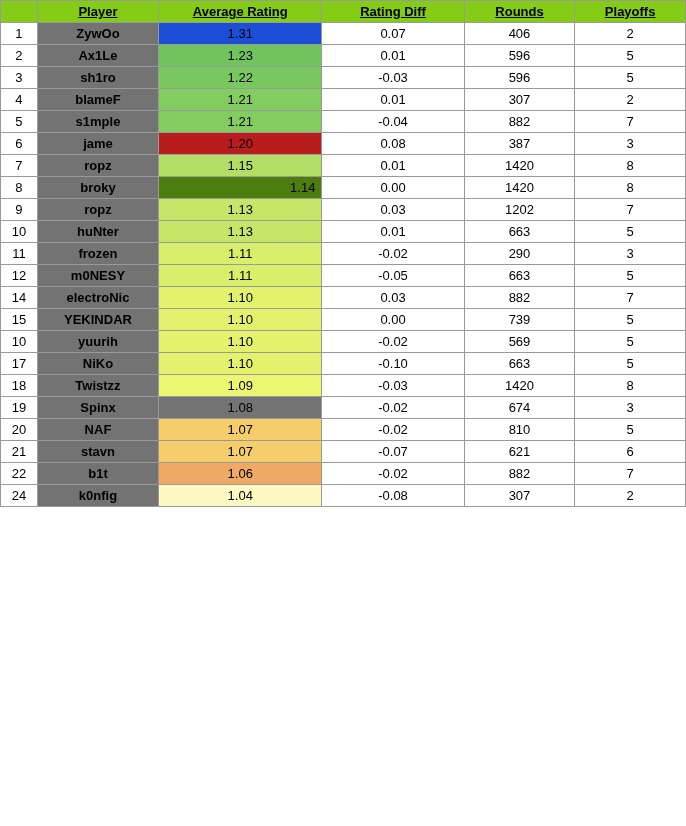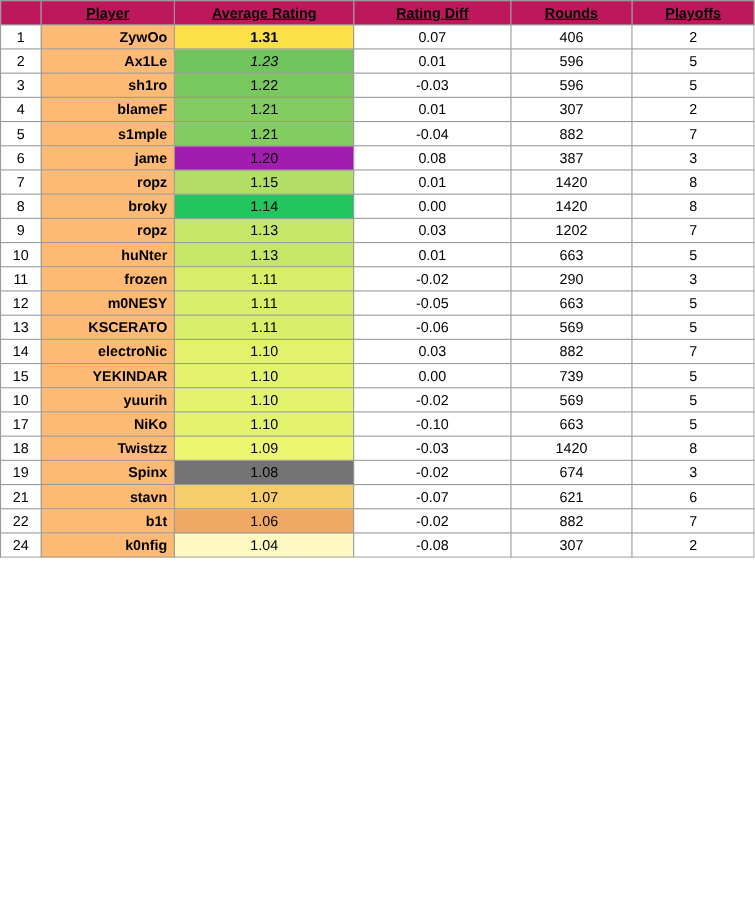--- a/index.html
+++ b/index.html
@@ -12,35 +12,35 @@
     table {
       border-collapse: collapse;
       width: 686px;
     }
     th, td {
       border: 1px solid #999;
       padding: 3px 6px;
       text-align: center;
     }
     th {
-      background: #be185d;
+      background: #84cc16;
       font-weight: bold;
       text-decoration: underline;
       font-size: 13px;
     }
     td.rank {
       font-weight: normal;
       background: #fff;
       color: #000;
       width: 30px;
     }
     td.player {
       font-weight: bold;
-      text-align: right;
-      background: #fdba74;
+      text-align: center;
+      background: #737373;
       width: 110px;
     }
     td.avg-rating {
       font-weight: normal;
       width: 150px;
     }
     td.rating-diff {
       background: #fff;
       width: 130px;
     }
@@ -72,29 +72,29 @@
       <th class="col-avg">Average Rating</th>
       <th class="col-diff">Rating Diff</th>
       <th class="col-rounds">Rounds</th>
       <th class="col-playoffs">Playoffs</th>
     </tr>
   </thead>
   <tbody id="table-body">
   <tr>
         <td class="rank col-rank">1</td>
         <td class="player col-player">ZywOo</td>
-        <td class="avg-rating col-avg" style="background-color: #fde047; font-weight: bold;">1.31</td>
+        <td class="avg-rating col-avg" style="background-color: #1d4ed8;">1.31</td>
         <td class="rating-diff col-diff">0.07</td>
         <td class="rounds col-rounds">406</td>
         <td class="playoffs col-playoffs">2</td>
       </tr>
       <tr>
         <td class="rank col-rank">2</td>
         <td class="player col-player">Ax1Le</td>
-        <td class="avg-rating col-avg" style="background-color: rgb(111, 196, 94); font-style: italic;">1.23</td>
+        <td class="avg-rating col-avg" style="background-color: rgb(111, 196, 94);">1.23</td>
         <td class="rating-diff col-diff">0.01</td>
         <td class="rounds col-rounds">596</td>
         <td class="playoffs col-playoffs">5</td>
       </tr>
       <tr>
         <td class="rank col-rank">3</td>
         <td class="player col-player">sh1ro</td>
         <td class="avg-rating col-avg" style="background-color: rgb(120, 200, 95);">1.22</td>
         <td class="rating-diff col-diff">-0.03</td>
         <td class="rounds col-rounds">596</td>
@@ -112,37 +112,37 @@
         <td class="rank col-rank">5</td>
         <td class="player col-player">s1mple</td>
         <td class="avg-rating col-avg" style="background-color: rgb(130, 204, 96);">1.21</td>
         <td class="rating-diff col-diff">-0.04</td>
         <td class="rounds col-rounds">882</td>
         <td class="playoffs col-playoffs">7</td>
       </tr>
       <tr>
         <td class="rank col-rank">6</td>
         <td class="player col-player">jame</td>
-        <td class="avg-rating col-avg" style="background-color: #a21caf;">1.20</td>
+        <td class="avg-rating col-avg" style="background-color: #b91c1c;">1.20</td>
         <td class="rating-diff col-diff">0.08</td>
         <td class="rounds col-rounds">387</td>
         <td class="playoffs col-playoffs">3</td>
       </tr>
       <tr>
         <td class="rank col-rank">7</td>
         <td class="player col-player">ropz</td>
         <td class="avg-rating col-avg" style="background-color: rgb(178, 222, 101);">1.15</td>
         <td class="rating-diff col-diff">0.01</td>
         <td class="rounds col-rounds">1420</td>
         <td class="playoffs col-playoffs">8</td>
       </tr>
       <tr>
         <td class="rank col-rank">8</td>
         <td class="player col-player">broky</td>
-        <td class="avg-rating col-avg" style="background-color: #22c55e;">1.14</td>
+        <td class="avg-rating col-avg" style="background-color: #4d7c0f; text-align: right;">1.14</td>
         <td class="rating-diff col-diff">0.00</td>
         <td class="rounds col-rounds">1420</td>
         <td class="playoffs col-playoffs">8</td>
       </tr>
       <tr>
         <td class="rank col-rank">9</td>
         <td class="player col-player">ropz</td>
         <td class="avg-rating col-avg" style="background-color: rgb(198, 230, 104);">1.13</td>
         <td class="rating-diff col-diff">0.03</td>
         <td class="rounds col-rounds">1202</td>
@@ -163,28 +163,20 @@
         <td class="rating-diff col-diff">-0.02</td>
         <td class="rounds col-rounds">290</td>
         <td class="playoffs col-playoffs">3</td>
       </tr>
       <tr>
         <td class="rank col-rank">12</td>
         <td class="player col-player">m0NESY</td>
         <td class="avg-rating col-avg" style="background-color: rgb(217, 238, 107);">1.11</td>
         <td class="rating-diff col-diff">-0.05</td>
         <td class="rounds col-rounds">663</td>
-        <td class="playoffs col-playoffs">5</td>
-      </tr>
-      <tr>
-        <td class="rank col-rank">13</td>
-        <td class="player col-player">KSCERATO</td>
-        <td class="avg-rating col-avg" style="background-color: rgb(217, 238, 107);">1.11</td>
-        <td class="rating-diff col-diff">-0.06</td>
-        <td class="rounds col-rounds">569</td>
         <td class="playoffs col-playoffs">5</td>
       </tr>
       <tr>
         <td class="rank col-rank">14</td>
         <td class="player col-player">electroNic</td>
         <td class="avg-rating col-avg" style="background-color: rgb(227, 242, 108);">1.10</td>
         <td class="rating-diff col-diff">0.03</td>
         <td class="rounds col-rounds">882</td>
         <td class="playoffs col-playoffs">7</td>
       </tr>
@@ -222,20 +214,28 @@
       </tr>
       <tr>
         <td class="rank col-rank">19</td>
         <td class="player col-player">Spinx</td>
         <td class="avg-rating col-avg" style="background-color: #737373;">1.08</td>
         <td class="rating-diff col-diff">-0.02</td>
         <td class="rounds col-rounds">674</td>
         <td class="playoffs col-playoffs">3</td>
       </tr>
       <tr>
+        <td class="rank col-rank">20</td>
+        <td class="player col-player">NAF</td>
+        <td class="avg-rating col-avg" style="background-color: rgb(245, 205, 106);">1.07</td>
+        <td class="rating-diff col-diff">-0.02</td>
+        <td class="rounds col-rounds">810</td>
+        <td class="playoffs col-playoffs">5</td>
+      </tr>
+      <tr>
         <td class="rank col-rank">21</td>
         <td class="player col-player">stavn</td>
         <td class="avg-rating col-avg" style="background-color: rgb(245, 205, 106);">1.07</td>
         <td class="rating-diff col-diff">-0.07</td>
         <td class="rounds col-rounds">621</td>
         <td class="playoffs col-playoffs">6</td>
       </tr>
       <tr>
         <td class="rank col-rank">22</td>
         <td class="player col-player">b1t</td>

